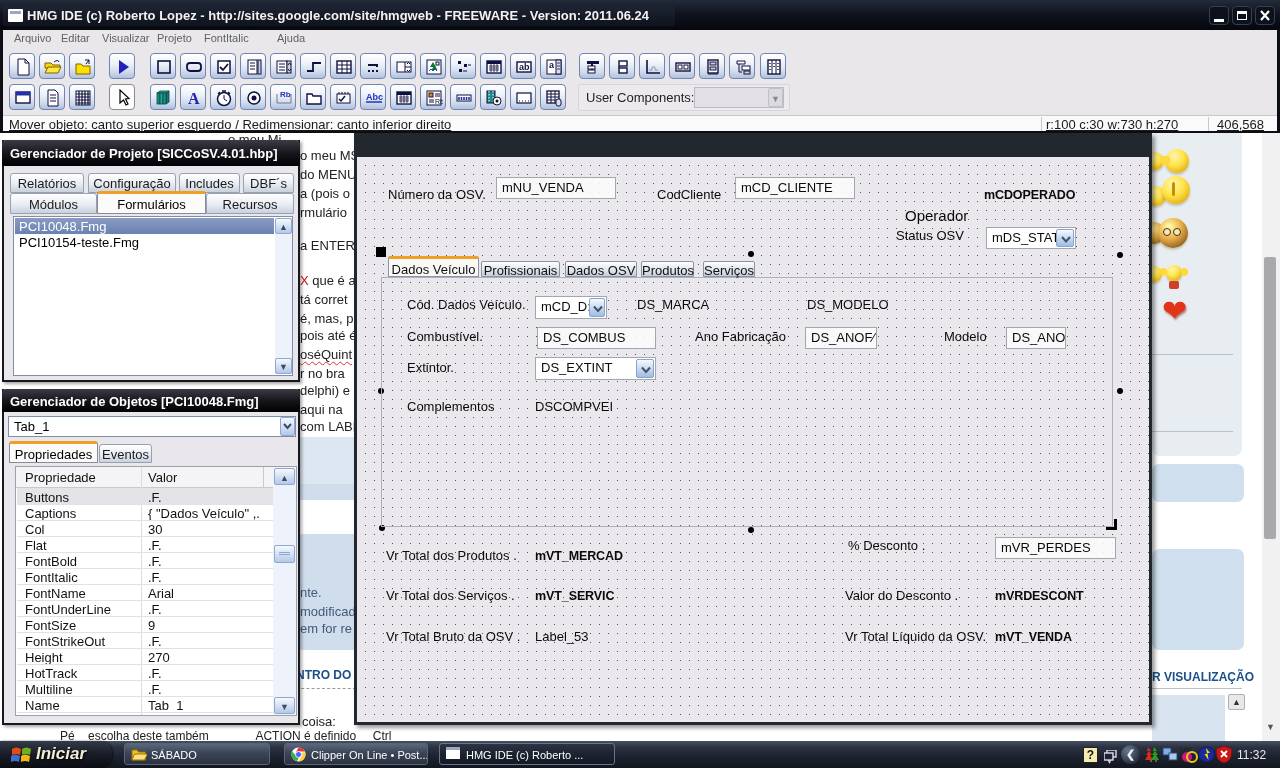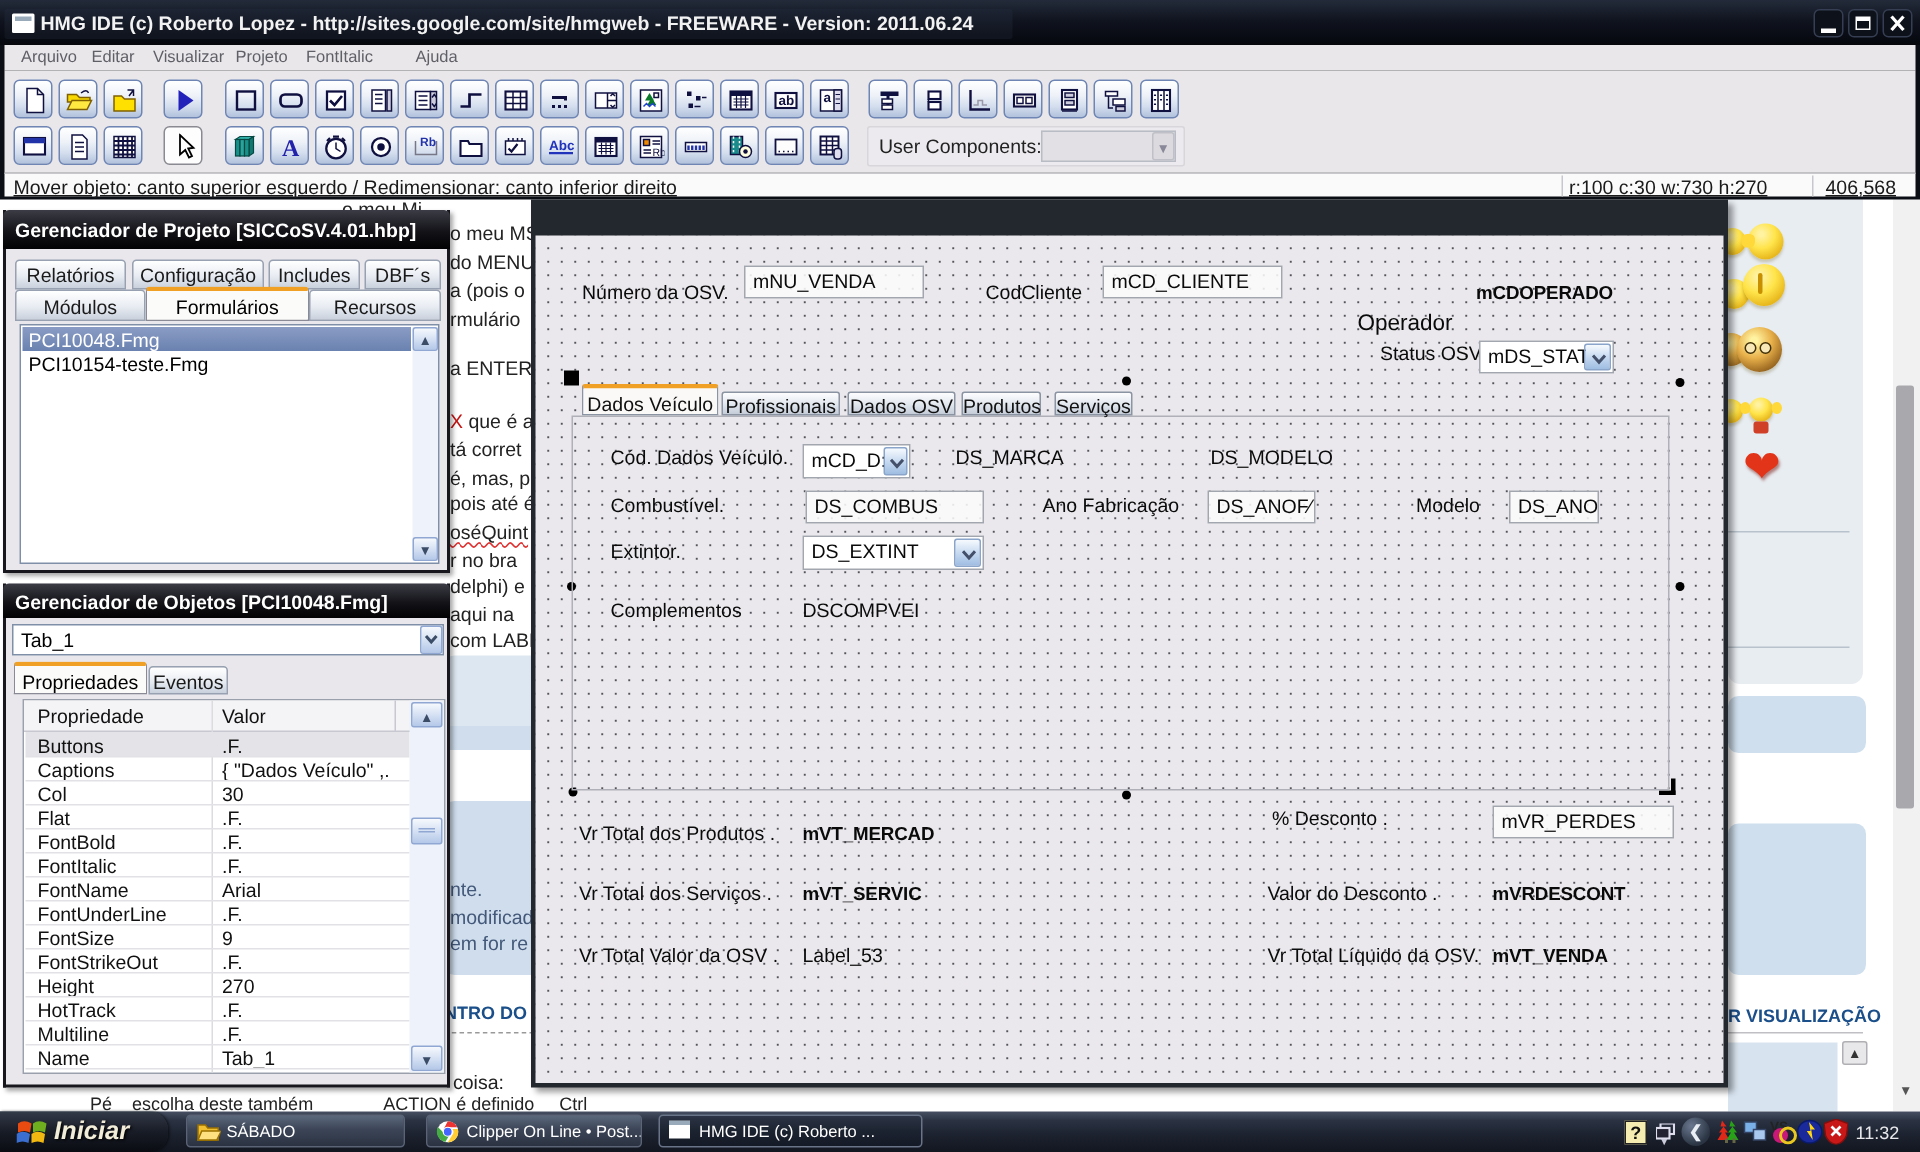--- a/index.html
+++ b/index.html
@@ -500,21 +500,21 @@
 </div>
 </div>
 <div class="fwin">
 <div class="fbody">
 <div class="flab" style="left:31px;top:30px;font-size:13px;">Número da OSV.</div>
 <div class="fbox" style="left:139px;top:20px;width:120px;height:22px;">mNU_VENDA</div>
 <div class="flab" style="left:300px;top:30px;font-size:13px;">CodCliente</div>
 <div class="fbox" style="left:378px;top:20px;width:120px;height:22px;">mCD_CLIENTE</div>
 <div class="flab" style="left:548px;top:30px;font-size:15px;margin-top:20px;">Operador</div>
 <div class="flab" style="left:627px;top:31px;font-weight:bold;font-size:12.5px;letter-spacing:-0.1px;">mCDOPERADO</div>
-<div class="flab" style="left:539px;top:71px;font-size:13px;margin-left:24px;">Status OSV</div>
+<div class="flab" style="left:539px;top:71px;font-size:13px;">Status OSV</div>
 <div class="fbox" style="left:629px;top:70px;width:90px;height:22px;background:#fff;">mDS_STATU<div class="combtn" style="right:1px;width:18px;height:18px;"><svg width="18" height="18">
               <path d="M5.0 7.0 l4 4.5 l4 -4.5" fill="none" stroke="#44506a" stroke-width="2"></path>
             </svg></div></div>
 <div class="handle" style="left:19px;top:90px;width:10px;height:10px;"></div>
 <div class="handle" style="left:391px;top:94px;width:6px;height:6px;border-radius:50%;"></div>
 <div class="handle" style="left:760px;top:95px;width:6px;height:6px;border-radius:50%;"></div>
 <div class="handle" style="left:21px;top:231px;width:6px;height:6px;border-radius:50%;"></div>
 <div class="handle" style="left:760px;top:231px;width:6px;height:6px;border-radius:50%;"></div>
 <div class="handle" style="left:22px;top:368px;width:6px;height:6px;border-radius:50%;"></div>
 <div class="handle" style="left:391px;top:370px;width:6px;height:6px;border-radius:50%;"></div>
@@ -544,21 +544,21 @@
 <div class="flab" style="left:50px;top:242px;font-size:13px;">Complementos</div>
 <div class="flab" style="left:178px;top:242px;font-size:13px;">DSCOMPVEI</div>
 <div class="flab" style="left:29px;top:391px;font-size:13px;">Vr Total dos Produtos .</div>
 <div class="flab" style="left:178px;top:392px;font-weight:bold;font-size:12.5px;letter-spacing:-0.1px;">mVT_MERCAD</div>
 <div class="flab" style="left:491px;top:381px;font-size:13px;">% Desconto .</div>
 <div class="fbox" style="left:638px;top:380px;width:121px;height:22px;">mVR_PERDES</div>
 <div class="flab" style="left:29px;top:431px;font-size:13px;">Vr Total dos Serviços .</div>
 <div class="flab" style="left:178px;top:432px;font-weight:bold;font-size:12.5px;letter-spacing:-0.1px;">mVT_SERVIC</div>
 <div class="flab" style="left:488px;top:431px;font-size:13px;">Valor do Desconto .</div>
 <div class="flab" style="left:638px;top:432px;font-weight:bold;font-size:12.5px;letter-spacing:-0.1px;">mVRDESCONT</div>
-<div class="flab" style="left:29px;top:472px;font-size:13px;">Vr Total Valor da OSV .</div>
+<div class="flab" style="left:29px;top:472px;font-size:13px;">Vr Total Bruto da OSV .</div>
 <div class="flab" style="left:178px;top:472px;font-size:13px;">Label_53</div>
 <div class="flab" style="left:488px;top:472px;font-size:13px;">Vr Total Líquido da OSV.</div>
 <div class="flab" style="left:638px;top:473px;font-weight:bold;font-size:12.5px;letter-spacing:-0.1px;">mVT_VENDA</div>
 </div>
 </div>
 <div class="taskbar">
 <div class="abs" style="left:0;top:0;width:112px;height:27px;background:linear-gradient(#333a48,#181c26 50%,#0a0c12);border-radius:0 12px 12px 0;box-shadow:1px 0 2px rgba(0,0,0,0.6);"></div>
 <svg class="abs" style="left:11px;top:4px;" width="22" height="19" viewBox="0 0 22 19">
         <path d="M1 4 q4 -3 9 0 l-1 6 q-4 -2 -8 0 z" fill="#e84b10"></path>
         <path d="M11 4 q4 -3 9 0 l-1 6 q-4 -2 -8 0 z" fill="#6fae1e"></path>

